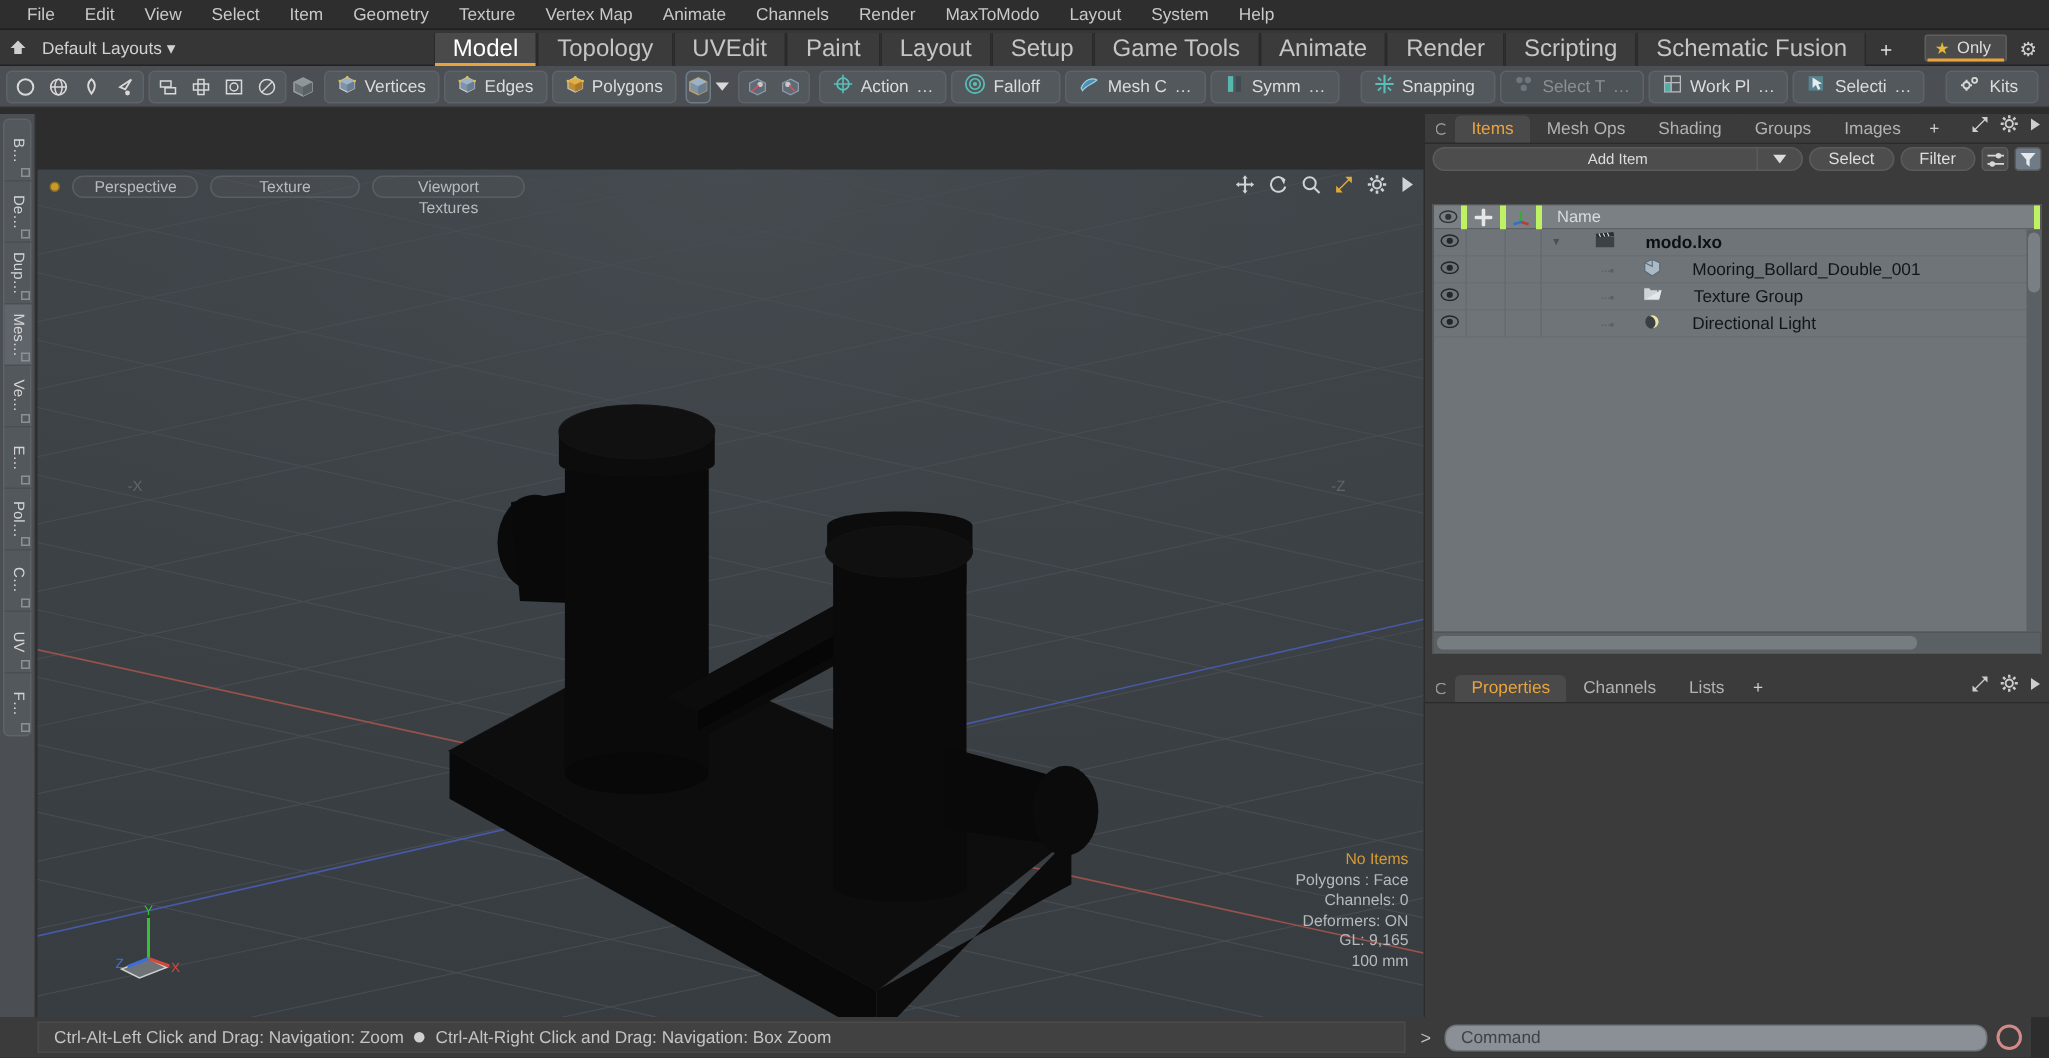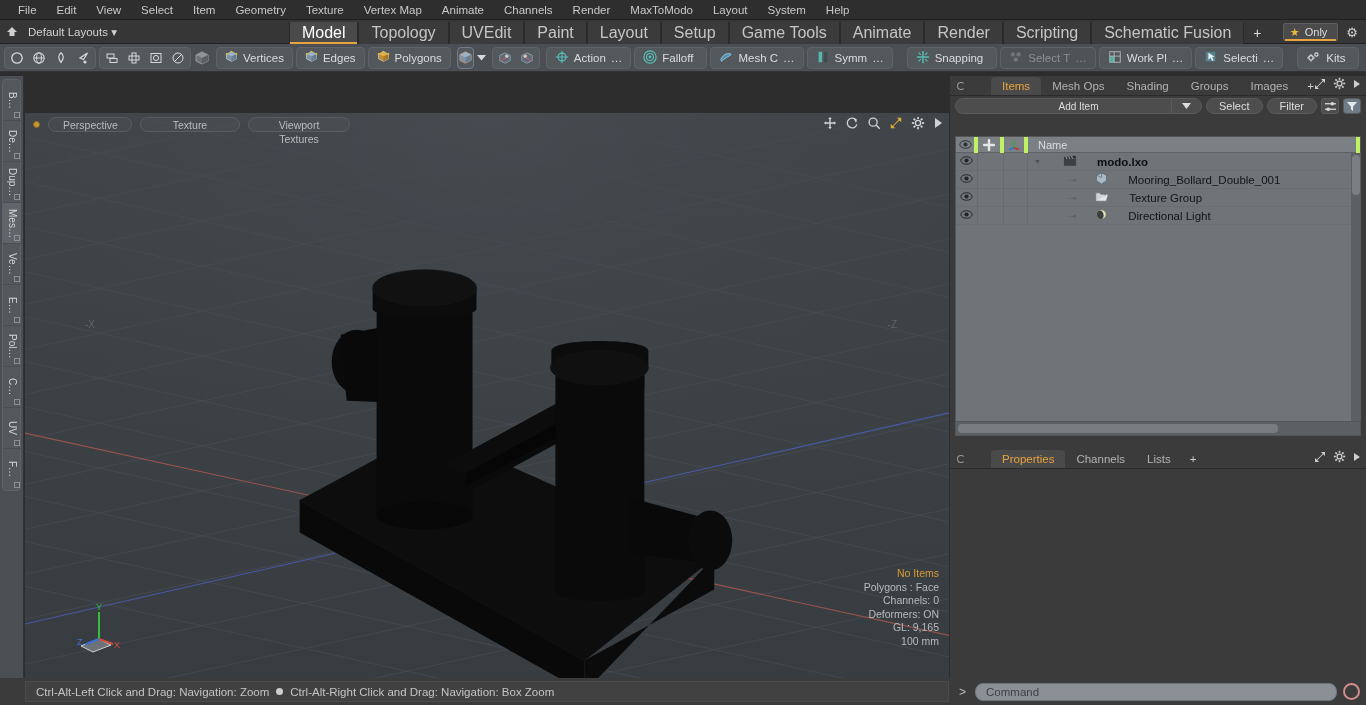--- a/index.html
+++ b/index.html
@@ -123,21 +123,21 @@
   .panel-tabs {
     height:20px; background:#3b3b3b; display:flex; align-items:flex-end; padding-left:4px;
     position:relative; border-bottom:1px solid #2b2b2b;
   }
   .pdot { width:8px; height:8px; border:1.5px solid #9a9a9a; border-radius:50%;
           border-right-color:transparent; margin:0 5px 5px 3px; }
   .ptab {
     height:18px; line-height:18px; padding:0 11px; font-size:11.5px; color:#b2b2b2;
     background:#3b3b3b; border-radius:4px 4px 0 0;
   }
-  .ptab.active { background:#4a4a4a; color:#e8a33d;margin-left:21px; }
+  .ptab.active { background:#4a4a4a; color:#e8a33d; }
   .ptab.plus { padding:0 8px; color:#ccc; }
   .ptools { position:absolute; right:5px; bottom:3px; display:flex; gap:7px; align-items:center;
             color:#cdcdcd; font-size:11px; }
 
   .additem-row {
     height:20px; background:#3b3b3b; display:flex; align-items:center; padding:0 5px; gap:4px;
   }
   .ai-btn {
     flex:1; height:16px; line-height:15px; text-align:center; background:#4d4d4d;
     border:1px solid #5b5b5b; border-radius:8px; color:#ddd; font-size:10px; position:relative;
@@ -182,21 +182,21 @@
                           background:#7a7f83; border-radius:4px; }
 
   .bottom-tabs {
     position:absolute; top:373px; left:0; right:0; height:20px; background:#3b3b3b;
     display:flex; align-items:flex-end; padding-left:4px; border-bottom:1px solid #2b2b2b;
   }
   .props-area { position:absolute; top:393px; left:0; right:0; bottom:0; background:#3b3b3b; }
 
   
   .statusbar {
-    position:absolute; left:0; right:0; bottom:0; height:27px; background:#3b3b3b;
+    position:absolute; left:0; right:12px; bottom:0; height:27px; background:#3b3b3b;
     display:flex; align-items:center;
   }
   .status-left {
     position:absolute; left:25px; right:417px; top:3px; height:21px; background:#414141;
     border:1px solid #4b4b4b; display:flex; align-items:center; padding-left:10px;
     color:#c4c4c4; font-size:11.5px; white-space:nowrap;
   }
   .status-dot { display:inline-block; width:7px; height:7px; border-radius:50%; background:#cfcfcf;
                 margin:0 7px; vertical-align:middle; }
   .status-right { position:absolute; right:0; width:416px; top:0; height:27px;

